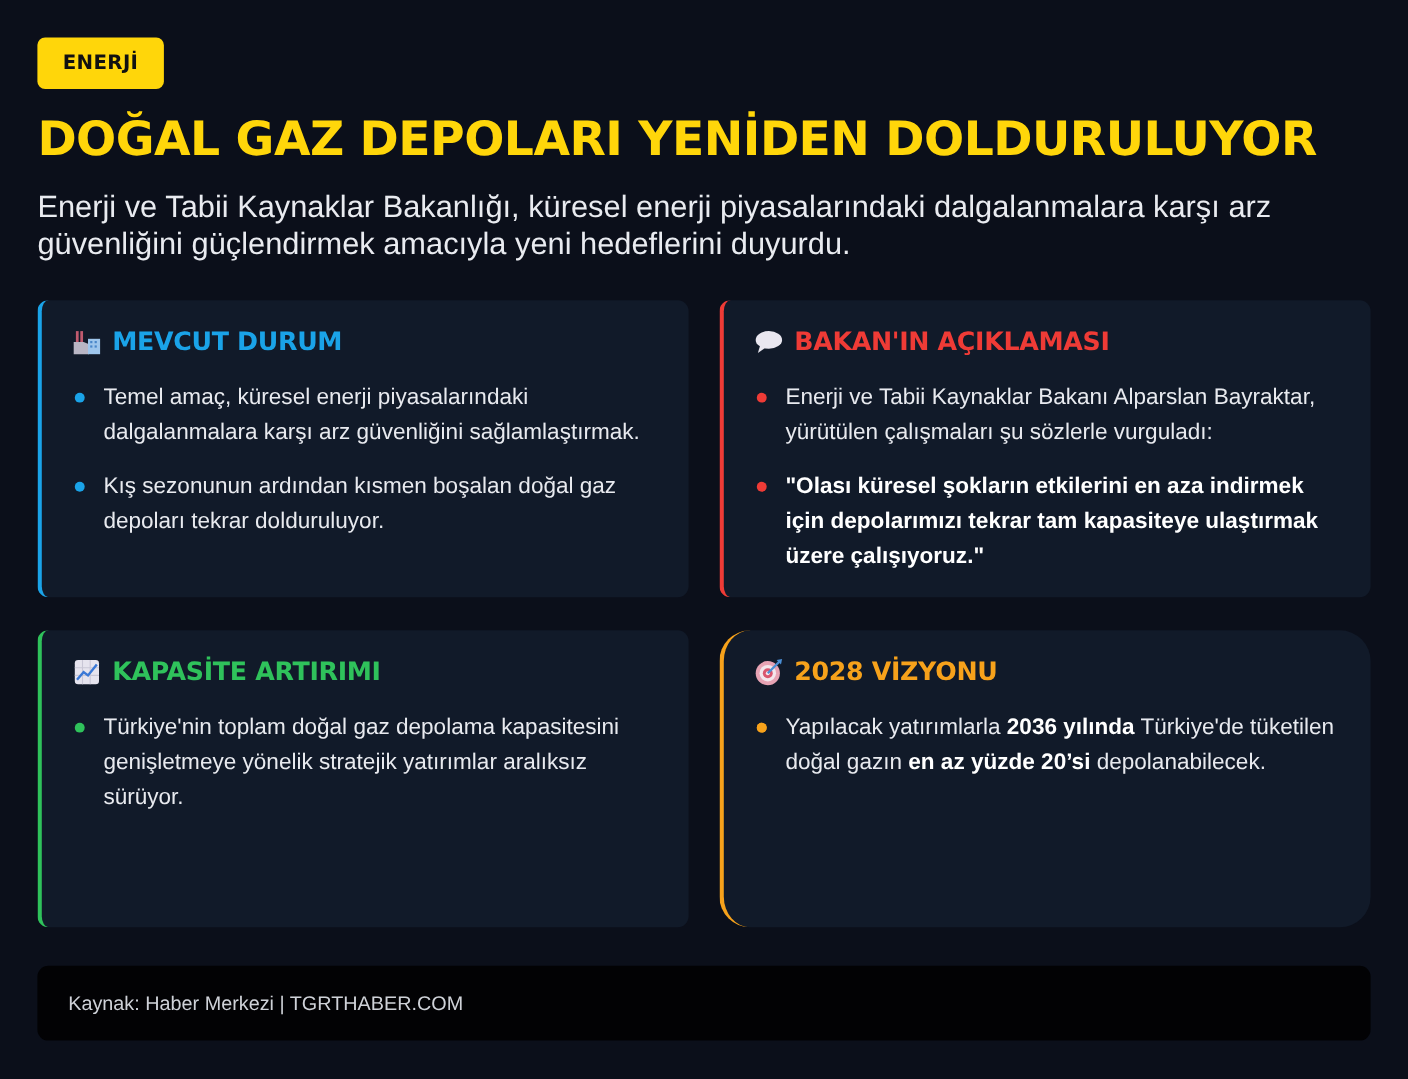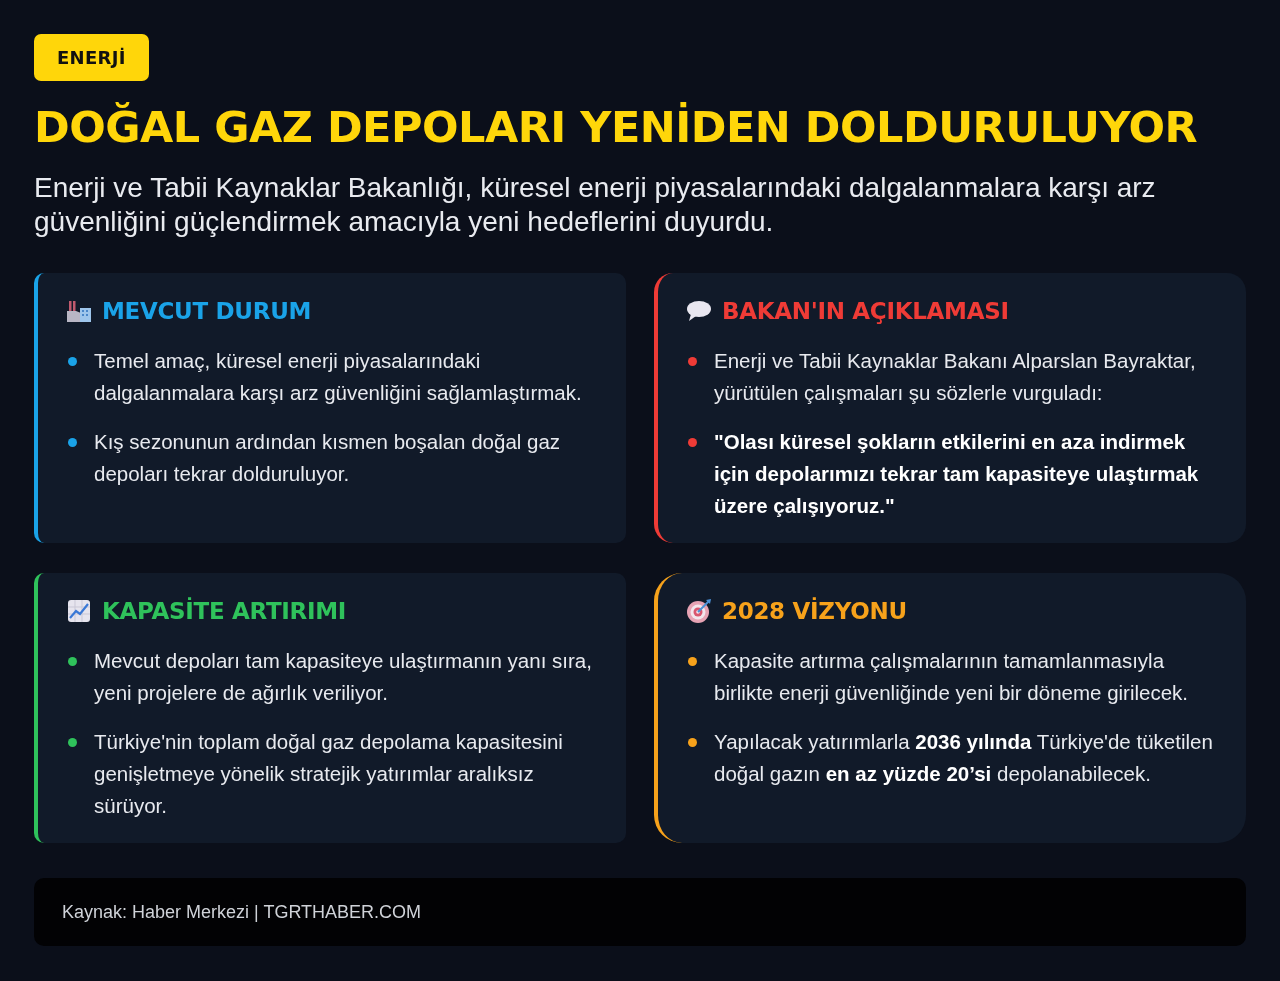--- a/index.html
+++ b/index.html
@@ -2,21 +2,21 @@
 <html><head>
 <meta charset="utf-8">
 <style>
   html,body{margin:0;padding:0;}
   body{width:1280px;height:981px;background:#0b0f1a;color:#e6e8ee;font-family:"Liberation Sans",sans-serif;position:relative;overflow:hidden;}
   .badge{position:absolute;left:34px;top:34px;height:47px;padding:0 23px;background:#ffd60a;color:#111;border-radius:7px;font-family:"DejaVu Sans",sans-serif;font-weight:bold;font-size:18px;line-height:47px;letter-spacing:0.3px;}
   .title{position:absolute;left:34px;top:100px;margin:0;color:#ffd60a;font-family:"DejaVu Sans",sans-serif;font-weight:bold;font-size:43px;letter-spacing:-0.5px;line-height:54px;white-space:nowrap;}
   .lead{position:absolute;left:34px;top:171px;width:1200px;margin:0;font-size:28px;line-height:34px;color:#e9ebf0;}
   .card{position:absolute;width:592px;height:270px;background:#111a29;border-radius:10px;box-sizing:border-box;border-left:4px solid;padding:22px 26px 0 28px;}
   .c1{left:34px;top:273px;border-color:#1aa3e8;}
-  .c2{left:654px;top:273px;border-color:#ef3b36;border-radius:19px;}
+  .c2{left:654px;top:273px;border-color:#ef3b36;}
   .c3{left:34px;top:573px;border-color:#2fc25b;}
   .c4{left:654px;top:573px;border-color:#f7a21b;border-radius:28px;}
   .card-head{display:flex;align-items:center;height:32px;}
   .card-icon{width:26px;height:26px;margin-right:10px;display:inline-flex;align-items:center;justify-content:center;}
   .card-title{font-family:"DejaVu Sans",sans-serif;font-weight:bold;font-size:23px;letter-spacing:-0.3px;}
   .c1 .card-title{color:#1aa3e8;} .c2 .card-title{color:#ef3b36;} .c3 .card-title{color:#2fc25b;} .c4 .card-title{color:#f7a21b;}
   ul{list-style:none;margin:18px 0 0 0;padding:0;}
   li{position:relative;padding-left:28px;font-size:20.5px;line-height:32px;margin-bottom:17px;color:#e8eaef;}
   .dot{position:absolute;left:2px;top:12px;width:9px;height:9px;border-radius:50%;}
   .c1 .dot{background:#1aa3e8;} .c2 .dot{background:#ef3b36;} .c3 .dot{background:#2fc25b;} .c4 .dot{background:#f7a21b;}
@@ -74,38 +74,37 @@
     <span class="card-icon">
       <svg width="24" height="24" viewBox="0 0 24 24">
           <rect x="1" y="1" width="22" height="22" rx="3" fill="#e6e4ee"></rect>
           <path d="M1 8H23M1 15H23M8 1V23M15 1V23" stroke="#c9c7d6" stroke-width="1"></path>
           <polyline points="3,19 9,12 13,15 21,5" fill="none" stroke="#3a78d6" stroke-width="2.2"></polyline>
         </svg>
     </span>
     <span class="card-title">KAPASİTE ARTIRIMI</span>
   </div>
   <ul>
-    <li><span class="dot"></span><span>Mevcut depoları tam kapasiteye ulaştırmanın yanı sıra, yeni projelere de ağırlık veriliyor.</span></li>
     <li><span class="dot"></span><span>Türkiye'nin toplam doğal gaz depolama kapasitesini genişletmeye yönelik stratejik yatırımlar aralıksız sürüyor.</span></li>
   </ul>
 </section>
 
 <section class="card c4">
   <div class="card-head">
     <span class="card-icon">
       <svg width="26" height="26" viewBox="0 0 26 26">
           <circle cx="12" cy="14" r="11" fill="#e7a3b4"></circle>
           <circle cx="12" cy="14" r="7.5" fill="#f3e6ec"></circle>
           <circle cx="12" cy="14" r="4.5" fill="#d9566f"></circle>
           <circle cx="12" cy="14" r="1.8" fill="#f3e6ec"></circle>
           <line x1="12" y1="14" x2="23" y2="3" stroke="#4a8fd6" stroke-width="2"></line>
           <path d="M20 2 L25 1 L24 6 Z" fill="#4a8fd6"></path>
         </svg>
     </span>
     <span class="card-title">2028 VİZYONU</span>
   </div>
   <ul>
-    <li><span class="dot"></span><span>Kapasite artırma çalışmalarının tamamlanmasıyla birlikte enerji güvenliğinde yeni bir döneme girilecek.</span></li>
+    <li><span class="dot"></span></li>
     <li><span class="dot"></span><span>Yapılacak yatırımlarla </span><b>2036 yılında</b><span> Türkiye'de tüketilen doğal gazın </span><b>en az yüzde 20’si</b><span> depolanabilecek.</span></li>
   </ul>
 </section>
 
 <footer class="footer">Kaynak: Haber Merkezi | TGRTHABER.COM</footer>
 
 </body></html>

